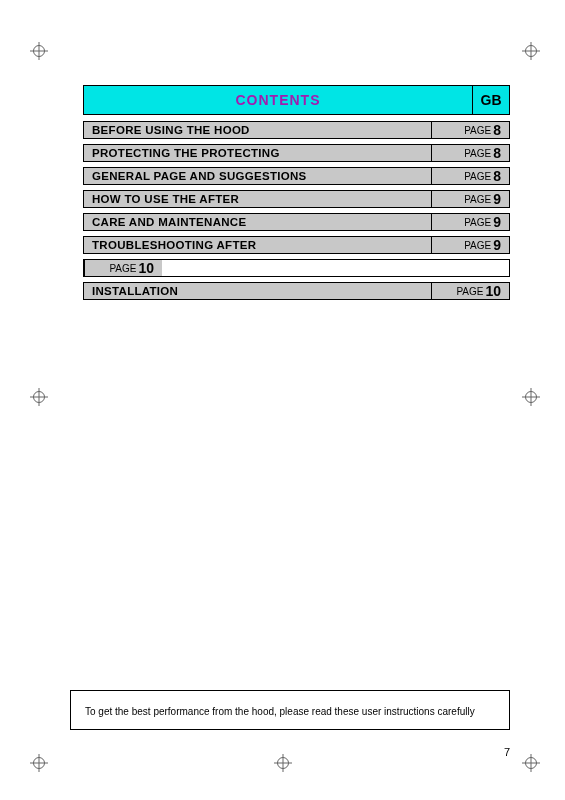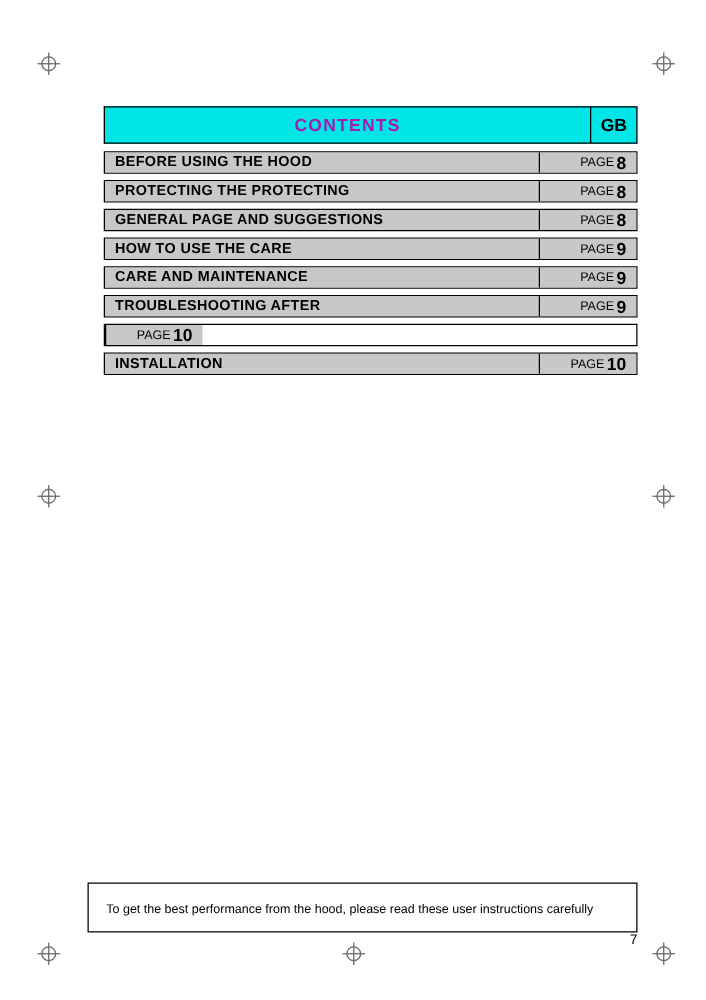--- a/index.html
+++ b/index.html
@@ -175,21 +175,21 @@
 
     .toc-page-number {
       font-size: 14px;
       font-weight: 900;
       color: #000;
     }
 
     
     .note-box {
       position: absolute;
-      bottom: 54px;
+      bottom: 70px;
       left: 70px;
       right: 55px;
       border: 1.5px solid #000;
       padding: 10px 14px;
     }
 
     .note-text {
       font-size: 10px;
       color: #000;
       line-height: 1.4;
@@ -266,21 +266,21 @@
           <div class="toc-row-label">
             <span class="toc-label-text">GENERAL PAGE AND SUGGESTIONS</span>
           </div>
           <div class="toc-page">
             <span class="toc-page-label">PAGE</span>
             <span class="toc-page-number">8</span>
           </div>
         </div>
         <div class="toc-row">
           <div class="toc-row-label">
-            <span class="toc-label-text">HOW TO USE THE CARE</span>
+            <span class="toc-label-text">HOW TO USE THE AFTER</span>
           </div>
           <div class="toc-page">
             <span class="toc-page-label">PAGE</span>
             <span class="toc-page-number">9</span>
           </div>
         </div>
         <div class="toc-row">
           <div class="toc-row-label">
             <span class="toc-label-text">CARE AND MAINTENANCE</span>
           </div>

